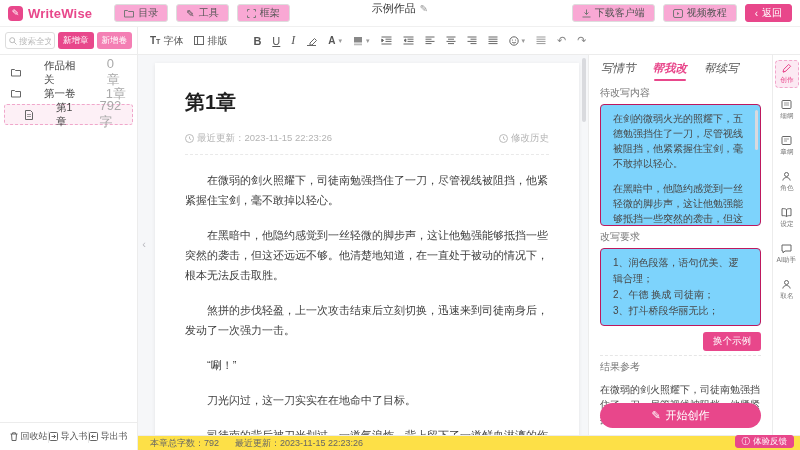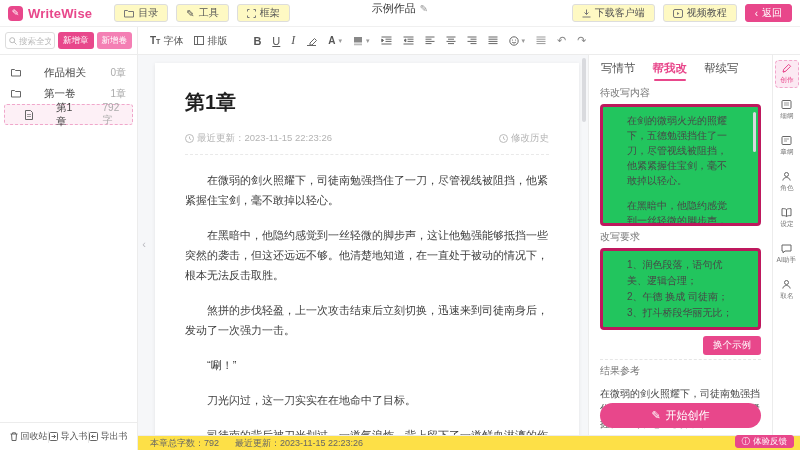--- a/index.html
+++ b/index.html
@@ -7,21 +7,21 @@
   html,body{width:800px;height:450px;overflow:hidden;background:#fff;}
   #app{position:relative;width:800px;height:450px;background:#fff;font-size:11px;color:#333;}
   svg{display:block}
 
   
   .header{position:absolute;top:0;left:0;right:0;height:27px;display:flex;align-items:center;padding:0 8px;background:#fff;border-bottom:1px solid #f0f0f0;}
   .logo{display:flex;align-items:center;gap:5px;margin-right:22px;}
   .logo-badge{width:15px;height:15px;border-radius:4px;background:var(--accent);color:#fff;font-size:9px;display:flex;align-items:center;justify-content:center;}
   .logo-text{font-size:13px;font-weight:800;color:var(--accent);letter-spacing:.2px;}
   .hnav{display:flex;gap:8px;}
-  .hbtn{display:flex;align-items:center;gap:4px;height:18px;padding:0 9px;border:1px solid #ddd;border-radius:3px;background:#fef9c3;font-size:10px;color:#555;cursor:pointer;}
+  .hbtn{display:flex;align-items:center;gap:4px;height:18px;padding:0 9px;border:1px solid #ddd;border-radius:3px;background:#f9a8d4;font-size:10px;color:#555;cursor:pointer;}
   .htitle{position:absolute;left:0;right:0;top:0;height:17px;display:flex;align-items:center;justify-content:center;gap:4px;font-size:11px;color:#333;pointer-events:none;}
   .hright{margin-left:auto;display:flex;gap:8px;align-items:center;}
   .hbtn.back{background:var(--accent);border-color:var(--accent);color:#fff;}
 
   
   .subbar{position:absolute;top:27px;left:0;right:0;height:28px;display:flex;align-items:center;border-bottom:1px solid #ececec;background:#fff;}
   .subbar-left{width:138px;flex:0 0 138px;display:flex;align-items:center;gap:3px;padding:0 5px;border-right:1px solid #ececec;height:100%;}
   .search{flex:1;min-width:0;height:17px;border:1px solid #ddd;border-radius:3px;display:flex;align-items:center;gap:2px;padding:0 3px;background:#fff;}
   .search input{border:none;outline:none;width:100%;font-size:8.5px;color:#333;background:transparent;}
   .search input::placeholder{color:#bbb;}
@@ -30,46 +30,46 @@
   .edit-tools{display:flex;align-items:center;gap:11px;padding-left:12px;color:#666;}
   .tool{display:flex;align-items:center;gap:3px;font-size:10px;color:#555;cursor:pointer;background:none;border:none;}
   .tool .caret{font-size:7px;color:#999;}
   .tl-b{font-weight:800;font-size:11px;} .tl-u{font-size:11px;text-decoration:underline;} .tl-i{font-family:"Liberation Serif",serif;font-style:italic;font-size:12px;}
   .sep-gap{width:4px;}
 
   
   .sidebar{position:absolute;top:55px;left:0;width:138px;bottom:0;background:#fff;border-right:1px solid #ececec;display:flex;flex-direction:column;}
   .tree{flex:1;padding:7px 4px;overflow:hidden;}
   .trow{display:flex;align-items:center;gap:23px;height:21px;padding:0 6px;border-radius:3px;font-size:10.5px;color:#444;cursor:pointer;border:1px dashed transparent;}
-  .trow .cnt{margin-left:auto;font-size:10px;color:#aaa;}
+  .trow .cnt{margin-left:auto;font-size:13px;color:#aaa;}
   .trow.child{padding-left:20px;}
   .trow.selected{background:#fdf0f6;border-color:#f0a7cb;color:#444;}
   .sfoot{height:28px;border-top:1px solid #ececec;display:flex;align-items:center;justify-content:center;font-size:9px;color:#555;}
   .sfoot .fitem{display:flex;align-items:center;gap:3px;cursor:pointer;}
   .vsep{width:1px;height:12px;background:#e8e8e8;}
 
   
   .editor-bg{position:absolute;top:55px;left:138px;width:450px;bottom:15px;background:#f6f7f9;overflow:hidden;}
   .paper{position:absolute;left:17px;width:424px;top:8px;height:620px;background:#fff;box-shadow:0 1px 4px rgba(0,0,0,.08);padding:20px 30px;}
   .ch-title{font-size:20px;font-weight:700;color:#1f1f1f;margin:6px 0 16px;}
   .meta{display:flex;justify-content:space-between;align-items:center;font-size:9.5px;color:#b3b3b3;padding-bottom:9px;border-bottom:1px dashed #e9e9e9;}
   .meta .mitem{display:flex;align-items:center;gap:3px;}
   .meta .hist{cursor:pointer;}
   .body-text p{font-size:11px;line-height:20px;color:#3d3d3d;text-indent:2em;margin-top:15px;}
   .vscroll{position:absolute;right:2px;top:3px;width:4px;height:64px;background:#d9dade;border-radius:2px;cursor:pointer;}
   .collapse{position:absolute;left:138px;top:226px;width:12px;height:36px;display:flex;align-items:center;justify-content:center;color:#b9b9bf;font-size:11px;cursor:pointer;z-index:5;}
 
   
   .panel{position:absolute;top:55px;left:588px;width:184px;bottom:15px;background:#fff;border-left:1px solid #ececec;padding:0 11px;overflow:hidden;}
-  .tabs{display:flex;gap:15px;height:27px;align-items:center;font-size:11.5px;color:#555;}
+  .tabs{display:flex;gap:15px;height:27px;align-items:center;font-size:11.5px;color:#555;font-style:italic;}
   .tab{cursor:pointer;position:relative;padding:5px 1px;}
   .tab.active{color:var(--accent);font-weight:700;}
   .tab.active::after{content:"";position:absolute;left:2px;right:2px;bottom:0;height:2px;background:var(--accent);border-radius:1px;}
   .plabel{font-size:10px;color:#777;margin:4px 0 4px;}
-  .pbox{border:3px solid #be185d;border-radius:4px;padding:6px 24px;font-size:10px;line-height:15px;color:#474747;position:relative;background:#22c55e;}
+  .pbox{border:1px solid #be185d;border-radius:4px;padding:6px 12px;font-size:10px;line-height:15px;color:#474747;position:relative;background:#7dd3fc;}
   .pbox.source{height:122px;overflow:hidden;}
   .pbox p{margin-bottom:10px;}
   .boxthumb{position:absolute;right:2px;top:5px;width:3px;height:40px;background:#d9d9de;border-radius:2px;cursor:pointer;}
   .reqline{font-size:10px;line-height:16px;color:#474747;}
   .example-row{display:flex;justify-content:flex-end;margin:6px 0 4px;}
   .mini-btn{background:var(--accent);color:#fff;border:none;border-radius:3px;font-size:9.5px;padding:3px 10px;cursor:pointer;}
   .pdivider{border-top:1px dashed #e6e6e6;margin:4px 0 0;}
   .result p{font-size:10px;line-height:15px;color:#474747;margin-top:8px;}
   .cta{position:absolute;left:11px;right:11px;bottom:7px;height:25px;background:var(--accent);color:#fff;border:none;border-radius:13px;font-size:11px;display:flex;align-items:center;justify-content:center;gap:5px;cursor:pointer;}
 

